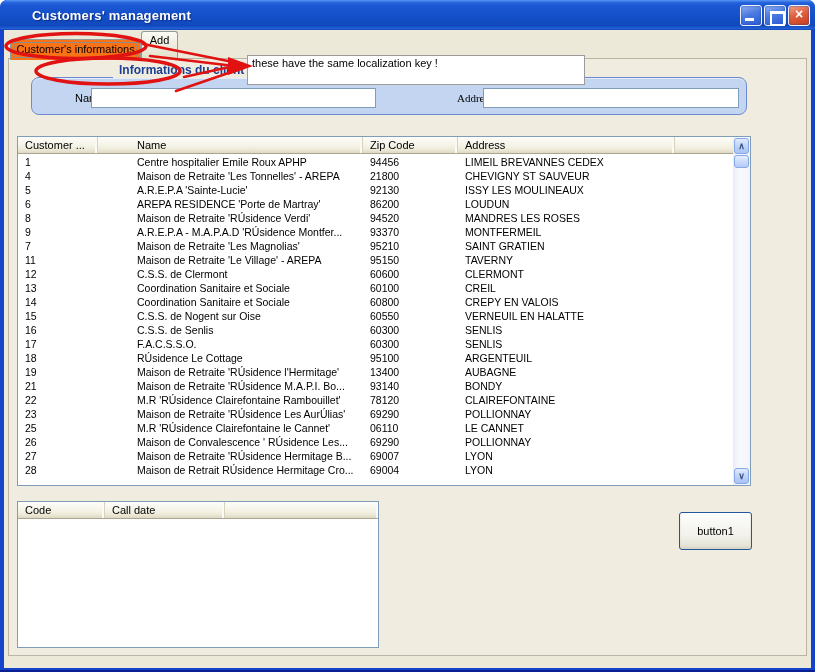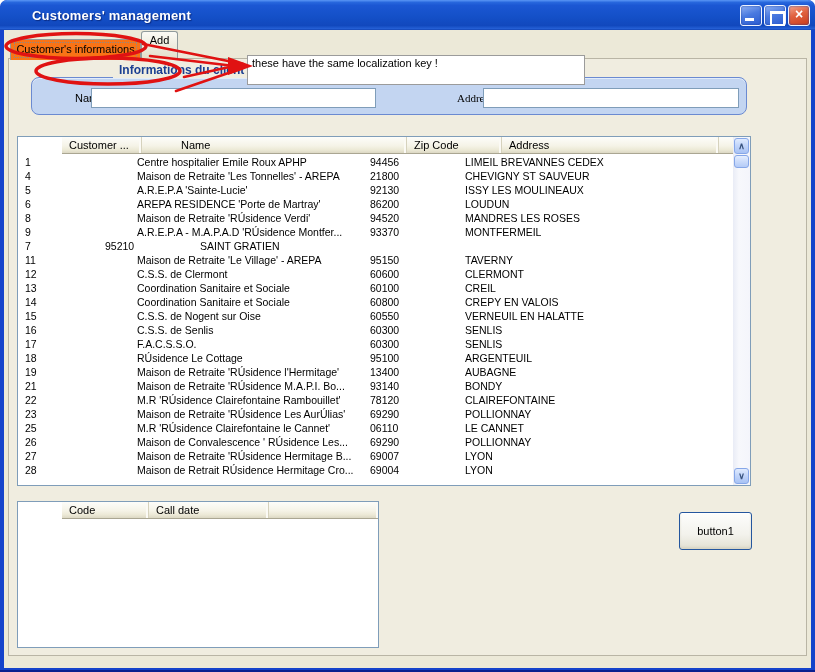--- a/index.html
+++ b/index.html
@@ -39,21 +39,21 @@
   
   .group-panel{position:absolute;left:22px;top:18px;width:716px;height:38px;
     background:var(--group-fill);border:1px solid var(--group-border);border-radius:8px;
     box-shadow:inset 0 1px 0 #e2ecfa;}
   .group-title{position:absolute;left:104px;top:3px;z-index:2;background:#f0ede0;
     padding:1px 6px;font-weight:bold;font-size:12px;color:var(--group-title-navy);}
   .fld-label{position:absolute;top:33px;font-size:11px;color:#000;margin-left:36px;}
   .txt{position:absolute;top:29px;height:20px;border:1px solid #7f9db9;background:#fff;
     font-size:11px;padding:0 3px;}
   
-  .lv{position:absolute;background:#fff;border:1px solid #7f9db9;overflow:hidden;padding-left:44px;}
+  .lv{position:absolute;background:#fff;border:1px solid #7f9db9;overflow:hidden;}
   .lv-header{display:flex;height:17px;
     background:linear-gradient(180deg,#fdfdfa 0%,#f5f3e7 55%,#ece9d6 80%,#dcd8c4 100%);
     border-bottom:1px solid #aaa692;font-size:11px;}
   .hcell{padding:2px 0 0 7px;border-right:1px solid #d6d2bd;box-shadow:inset -2px 0 0 #fbfaf5;
     white-space:nowrap;overflow:hidden;}
   .c-id{width:80px;} .c-name{width:233px;margin-left:32px;} .c-zip{width:95px;} .c-addr{width:217px;}
   .c-fillr{flex:1;border-right:none!important;}
   .lc-code{width:87px;} .lc-date{width:120px;}
   .lv-body{position:absolute;left:0;right:17px;top:18px;bottom:0;overflow:hidden;}
   .lv-body.noscroll{right:0;}
@@ -154,20 +154,21 @@
             </div>
             <div class="lv-row">
               <div class="cell c-id">9</div>
               <div class="cell c-name">A.R.E.P.A - M.A.P.A.D 'RÚsidence Montfer...</div>
               <div class="cell c-zip">93370</div>
               <div class="cell c-addr">MONTFERMEIL</div>
               <div class="cell c-fillr"></div>
             </div>
             <div class="lv-row">
               <div class="cell c-id">7</div>
+              <div class="cell c-name">Maison de Retraite 'Les Magnolias'</div>
               <div class="cell c-zip">95210</div>
               <div class="cell c-addr">SAINT GRATIEN</div>
               <div class="cell c-fillr"></div>
             </div>
             <div class="lv-row">
               <div class="cell c-id">11</div>
               <div class="cell c-name">Maison de Retraite 'Le Village' - AREPA</div>
               <div class="cell c-zip">95150</div>
               <div class="cell c-addr">TAVERNY</div>
               <div class="cell c-fillr"></div>

